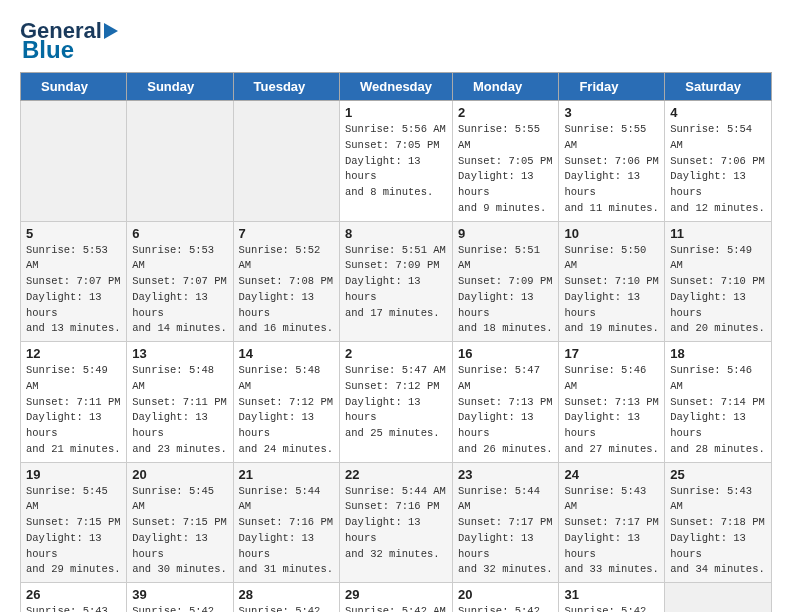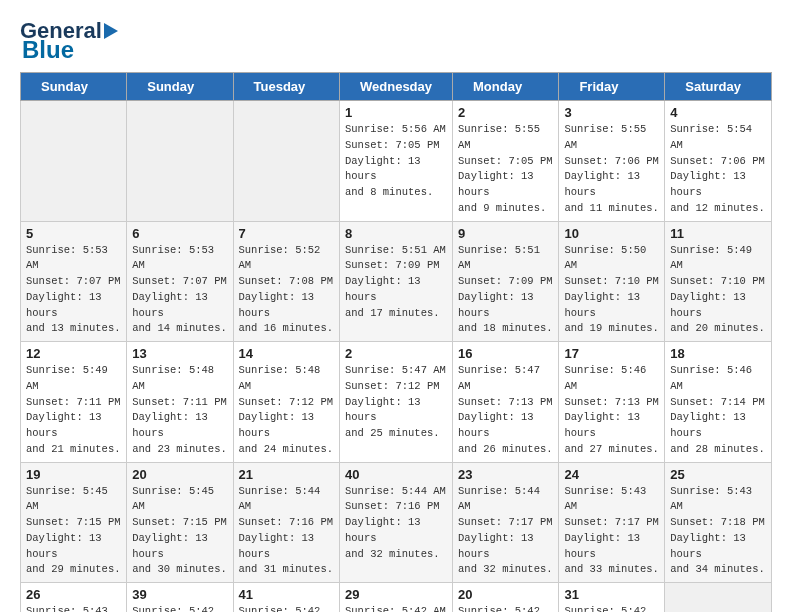--- a/index.html
+++ b/index.html
@@ -217,21 +217,21 @@
         </td>
         <td>
           <span class="day-number">20</span>
           <div class="day-info">Sunrise: 5:45 AM<br>Sunset: 7:15 PM<br>Daylight: 13 hours<br>and 30 minutes.</div>
         </td>
         <td>
           <span class="day-number">21</span>
           <div class="day-info">Sunrise: 5:44 AM<br>Sunset: 7:16 PM<br>Daylight: 13 hours<br>and 31 minutes.</div>
         </td>
         <td>
-          <span class="day-number">40</span>
+          <span class="day-number">22</span>
           <div class="day-info">Sunrise: 5:44 AM<br>Sunset: 7:16 PM<br>Daylight: 13 hours<br>and 32 minutes.</div>
         </td>
         <td>
           <span class="day-number">23</span>
           <div class="day-info">Sunrise: 5:44 AM<br>Sunset: 7:17 PM<br>Daylight: 13 hours<br>and 32 minutes.</div>
         </td>
         <td>
           <span class="day-number">24</span>
           <div class="day-info">Sunrise: 5:43 AM<br>Sunset: 7:17 PM<br>Daylight: 13 hours<br>and 33 minutes.</div>
         </td>
@@ -243,21 +243,21 @@
       <tr>
         <td>
           <span class="day-number">26</span>
           <div class="day-info">Sunrise: 5:43 AM<br>Sunset: 7:18 PM<br>Daylight: 13 hours<br>and 35 minutes.</div>
         </td>
         <td>
           <span class="day-number">39</span>
           <div class="day-info">Sunrise: 5:42 AM<br>Sunset: 7:19 PM<br>Daylight: 13 hours<br>and 36 minutes.</div>
         </td>
         <td>
-          <span class="day-number">41</span>
+          <span class="day-number">28</span>
           <div class="day-info">Sunrise: 5:42 AM<br>Sunset: 7:19 PM<br>Daylight: 13 hours<br>and 36 minutes.</div>
         </td>
         <td>
           <span class="day-number">29</span>
           <div class="day-info">Sunrise: 5:42 AM<br>Sunset: 7:20 PM<br>Daylight: 13 hours<br>and 37 minutes.</div>
         </td>
         <td>
           <span class="day-number">20</span>
           <div class="day-info">Sunrise: 5:42 AM<br>Sunset: 7:20 PM<br>Daylight: 13 hours<br>and 38 minutes.</div>
         </td>

